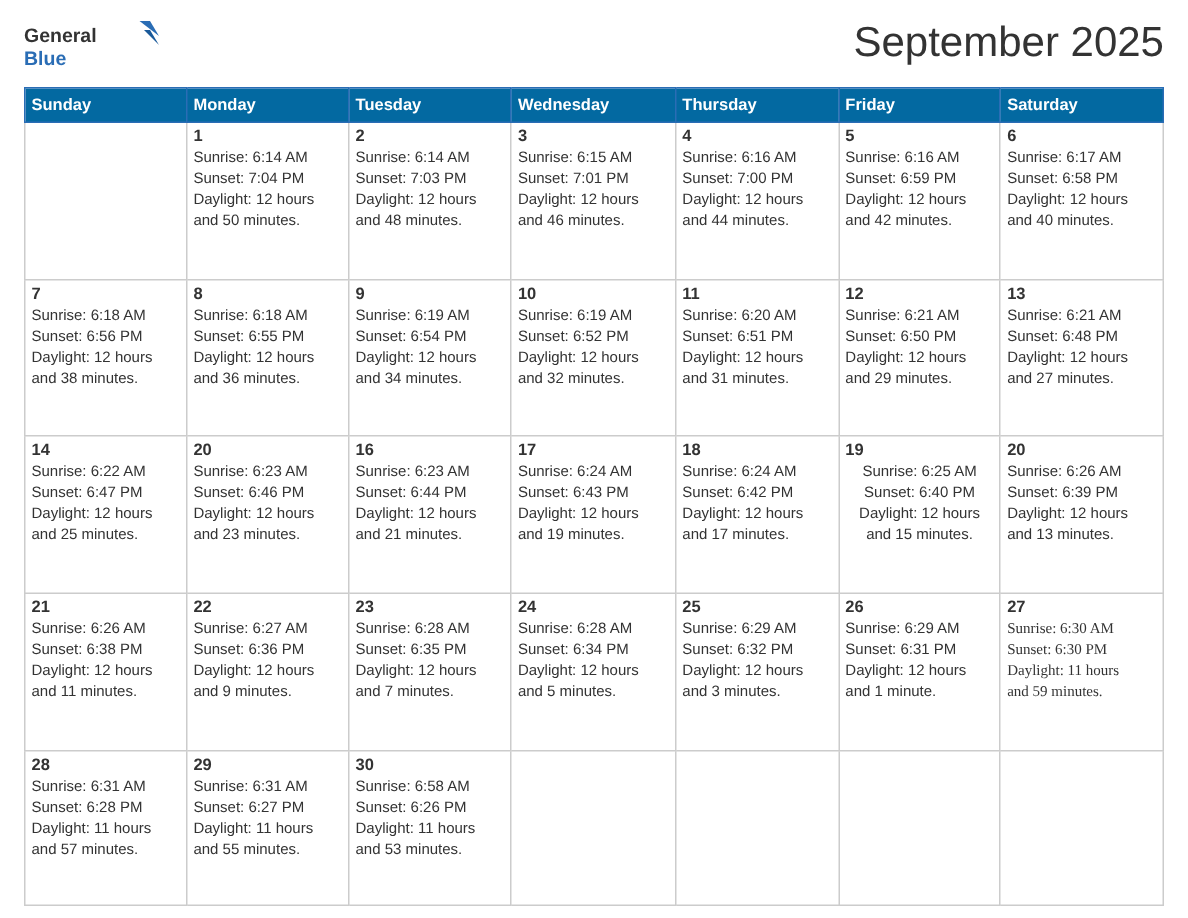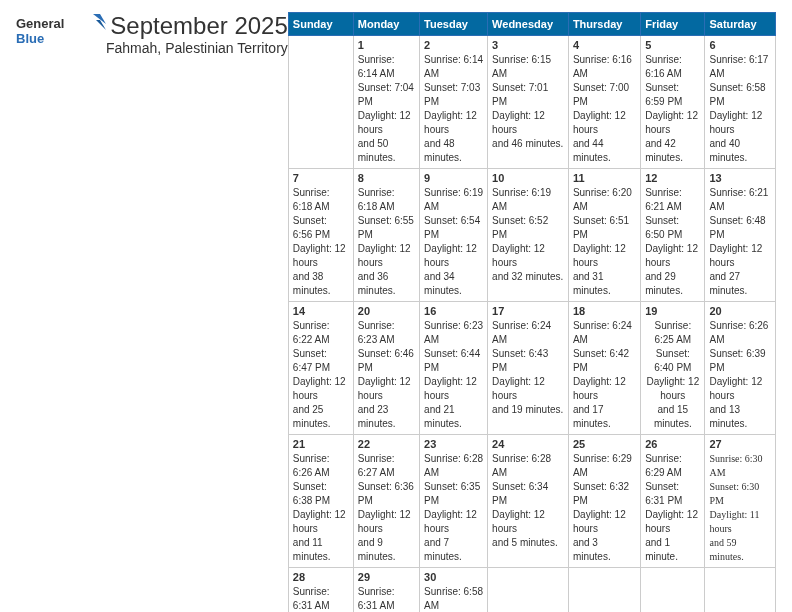--- a/index.html
+++ b/index.html
@@ -8,38 +8,38 @@
       background: #fff;
       width: 792px;
       height: 612px;
       overflow: hidden;
     }
     .page {
       width: 792px;
       height: 612px;
       padding: 12px 16px 8px 16px;
       display: flex;
-      flex-direction: row;
+      flex-direction: column;
     }
     .header {
       display: flex;
       justify-content: space-between;
       align-items: flex-start;
       margin-bottom: 8px;
     }
     .logo {
       display: flex;
       align-items: center;
       gap: 4px;
     }
     .title-block {
       text-align: right;
     }
     .month-title {
-      font-size: 24px;
+      font-size: 28px;
       font-weight: normal;
       color: #333;
     }
     .location-title {
       font-size: 14px;
       color: #333;
     }
     .calendar {
       width: 100%;
       border-collapse: collapse;
@@ -92,21 +92,20 @@
     <div class="logo">
   <svg width="90" height="38" viewBox="0 0 90 38">
     <text x="0" y="16" font-size="13" font-weight="bold" fill="#333" font-family="Arial">General</text>
     <text x="0" y="31" font-size="13" font-weight="bold" fill="#2a6db5" font-family="Arial">Blue</text>
     <polygon points="77,2 90,12 84,2" fill="#2a6db5"></polygon>
     <polygon points="80,8 90,18 84,8" fill="#1a5a9a"></polygon>
   </svg>
 </div>
     <div class="title-block">
       <div class="month-title">September 2025</div>
-      <div class="location-title">Fahmah, Palestinian Territory</div>
     </div>
   </div>
 
   <table class="calendar">
     <thead>
       <tr>
         <th>Sunday</th>
         <th>Monday</th>
         <th>Tuesday</th>
         <th>Wednesday</th>

